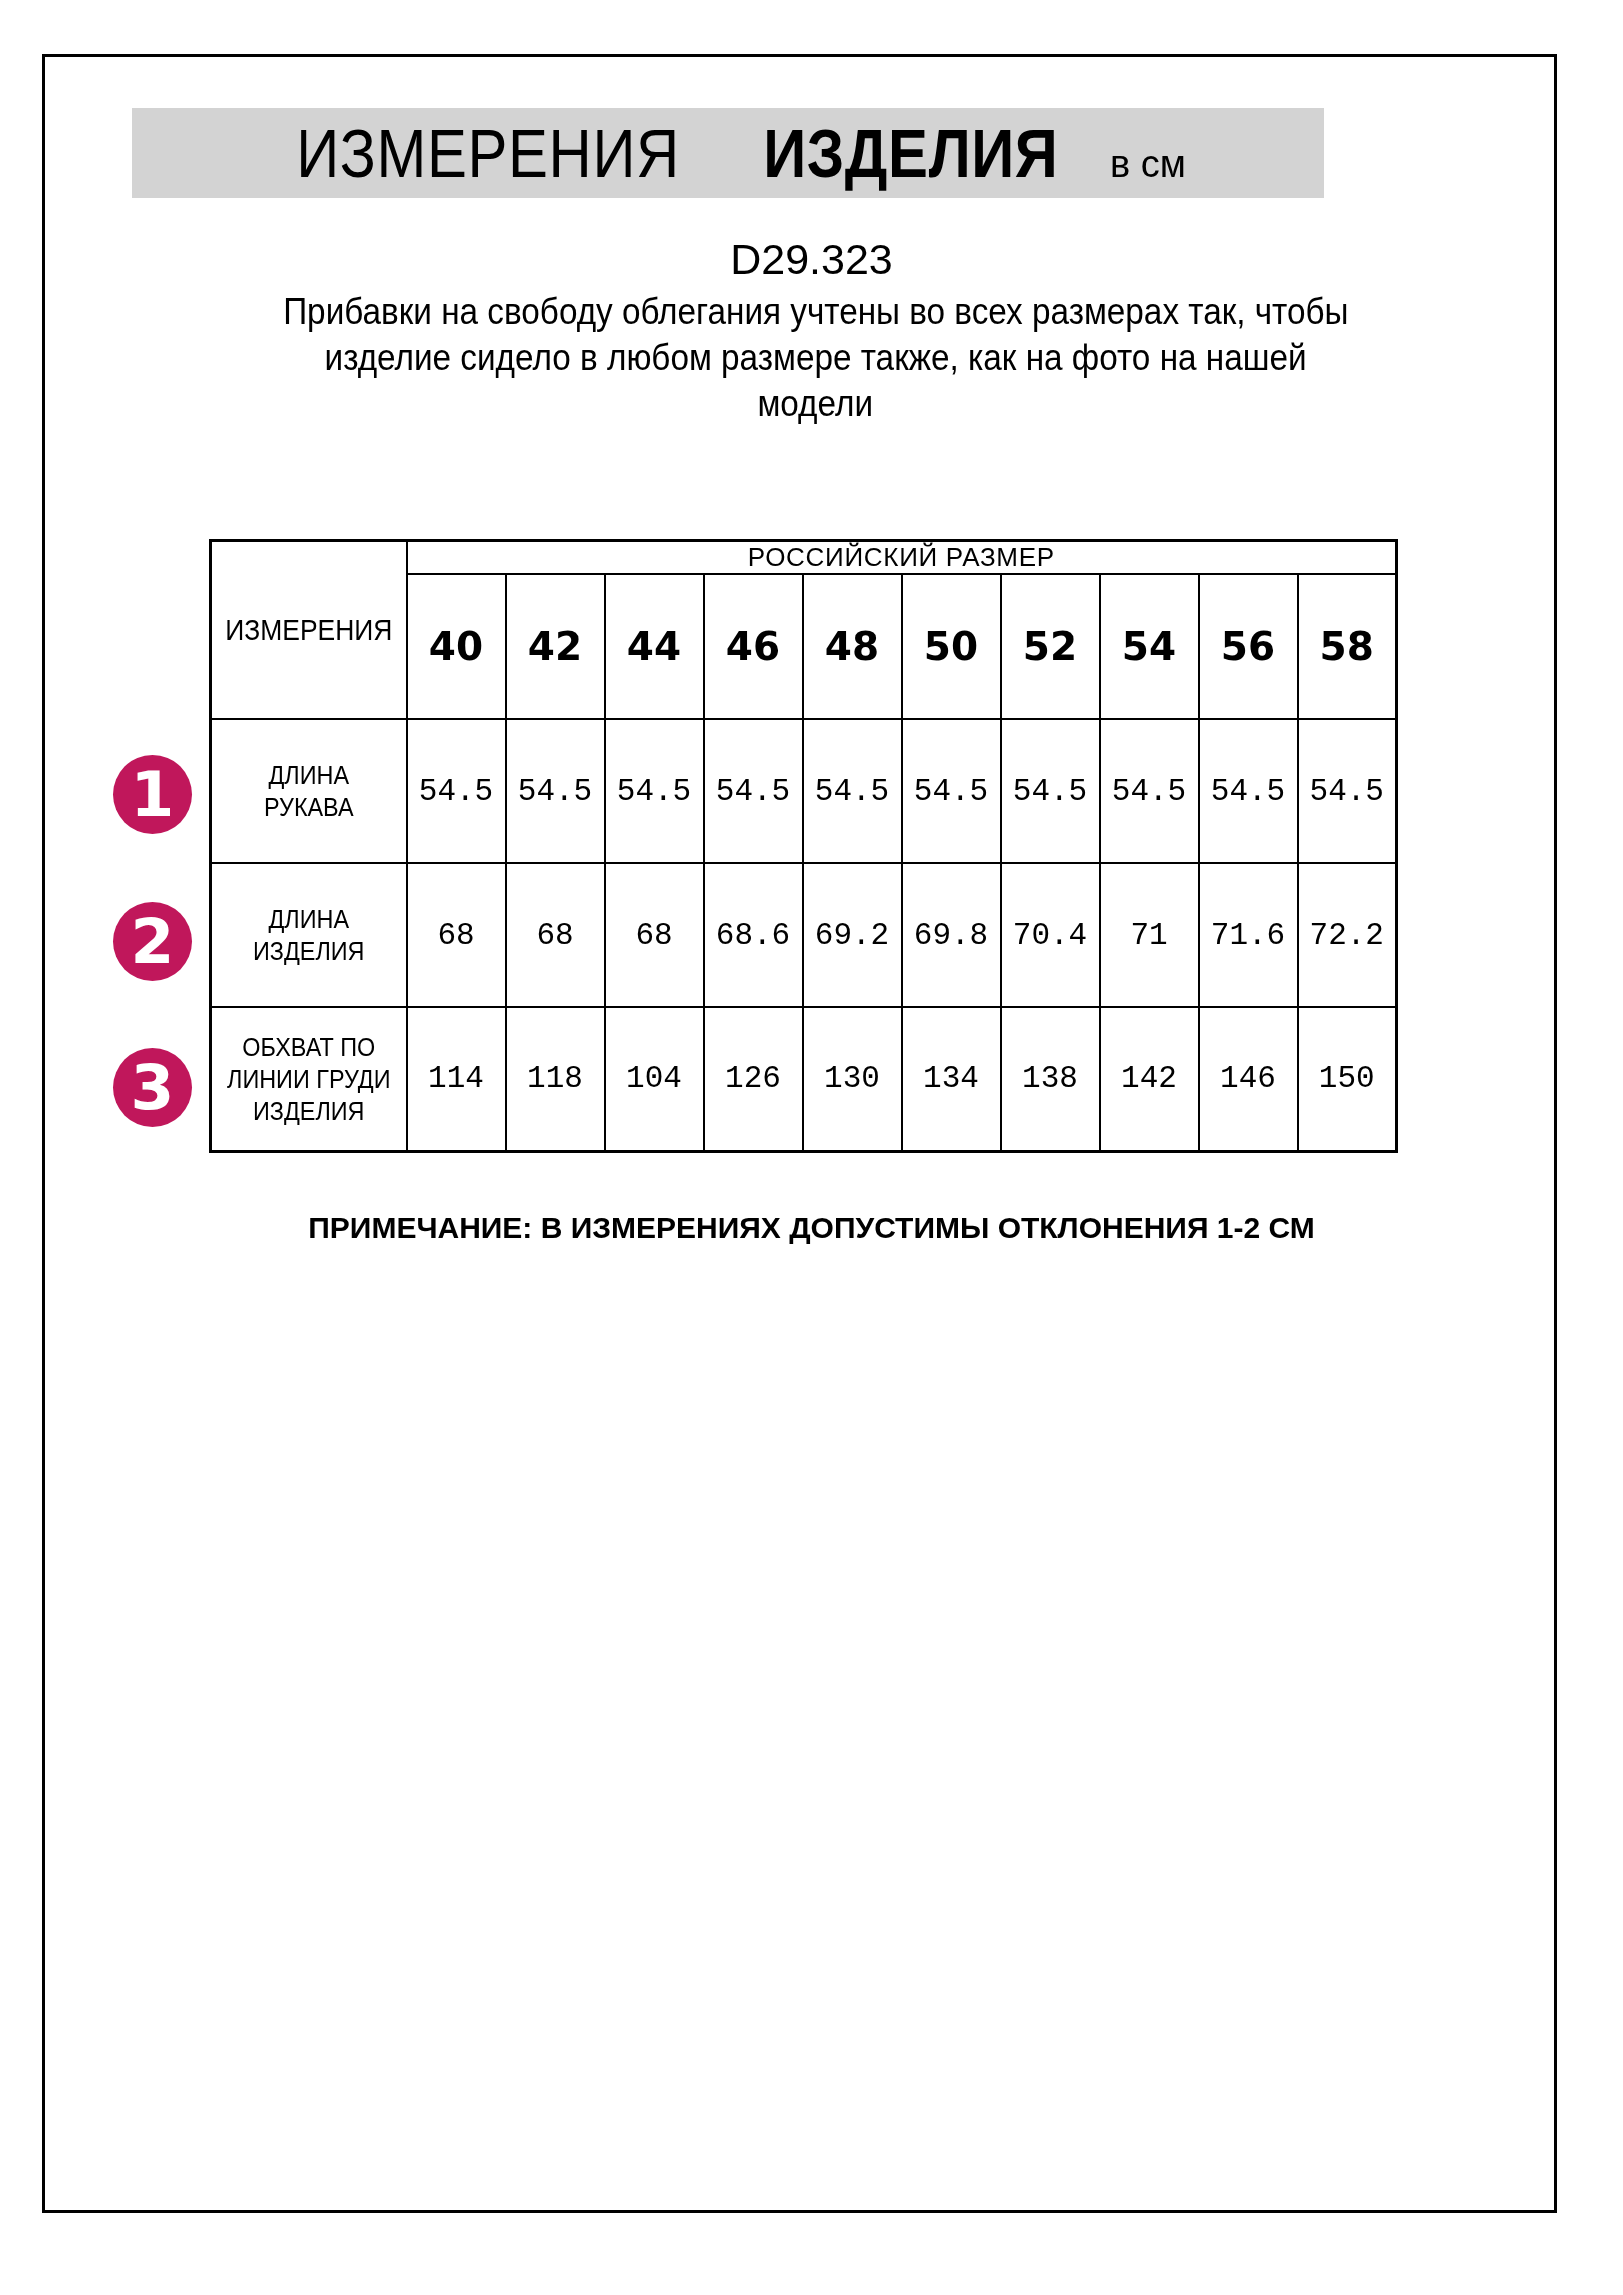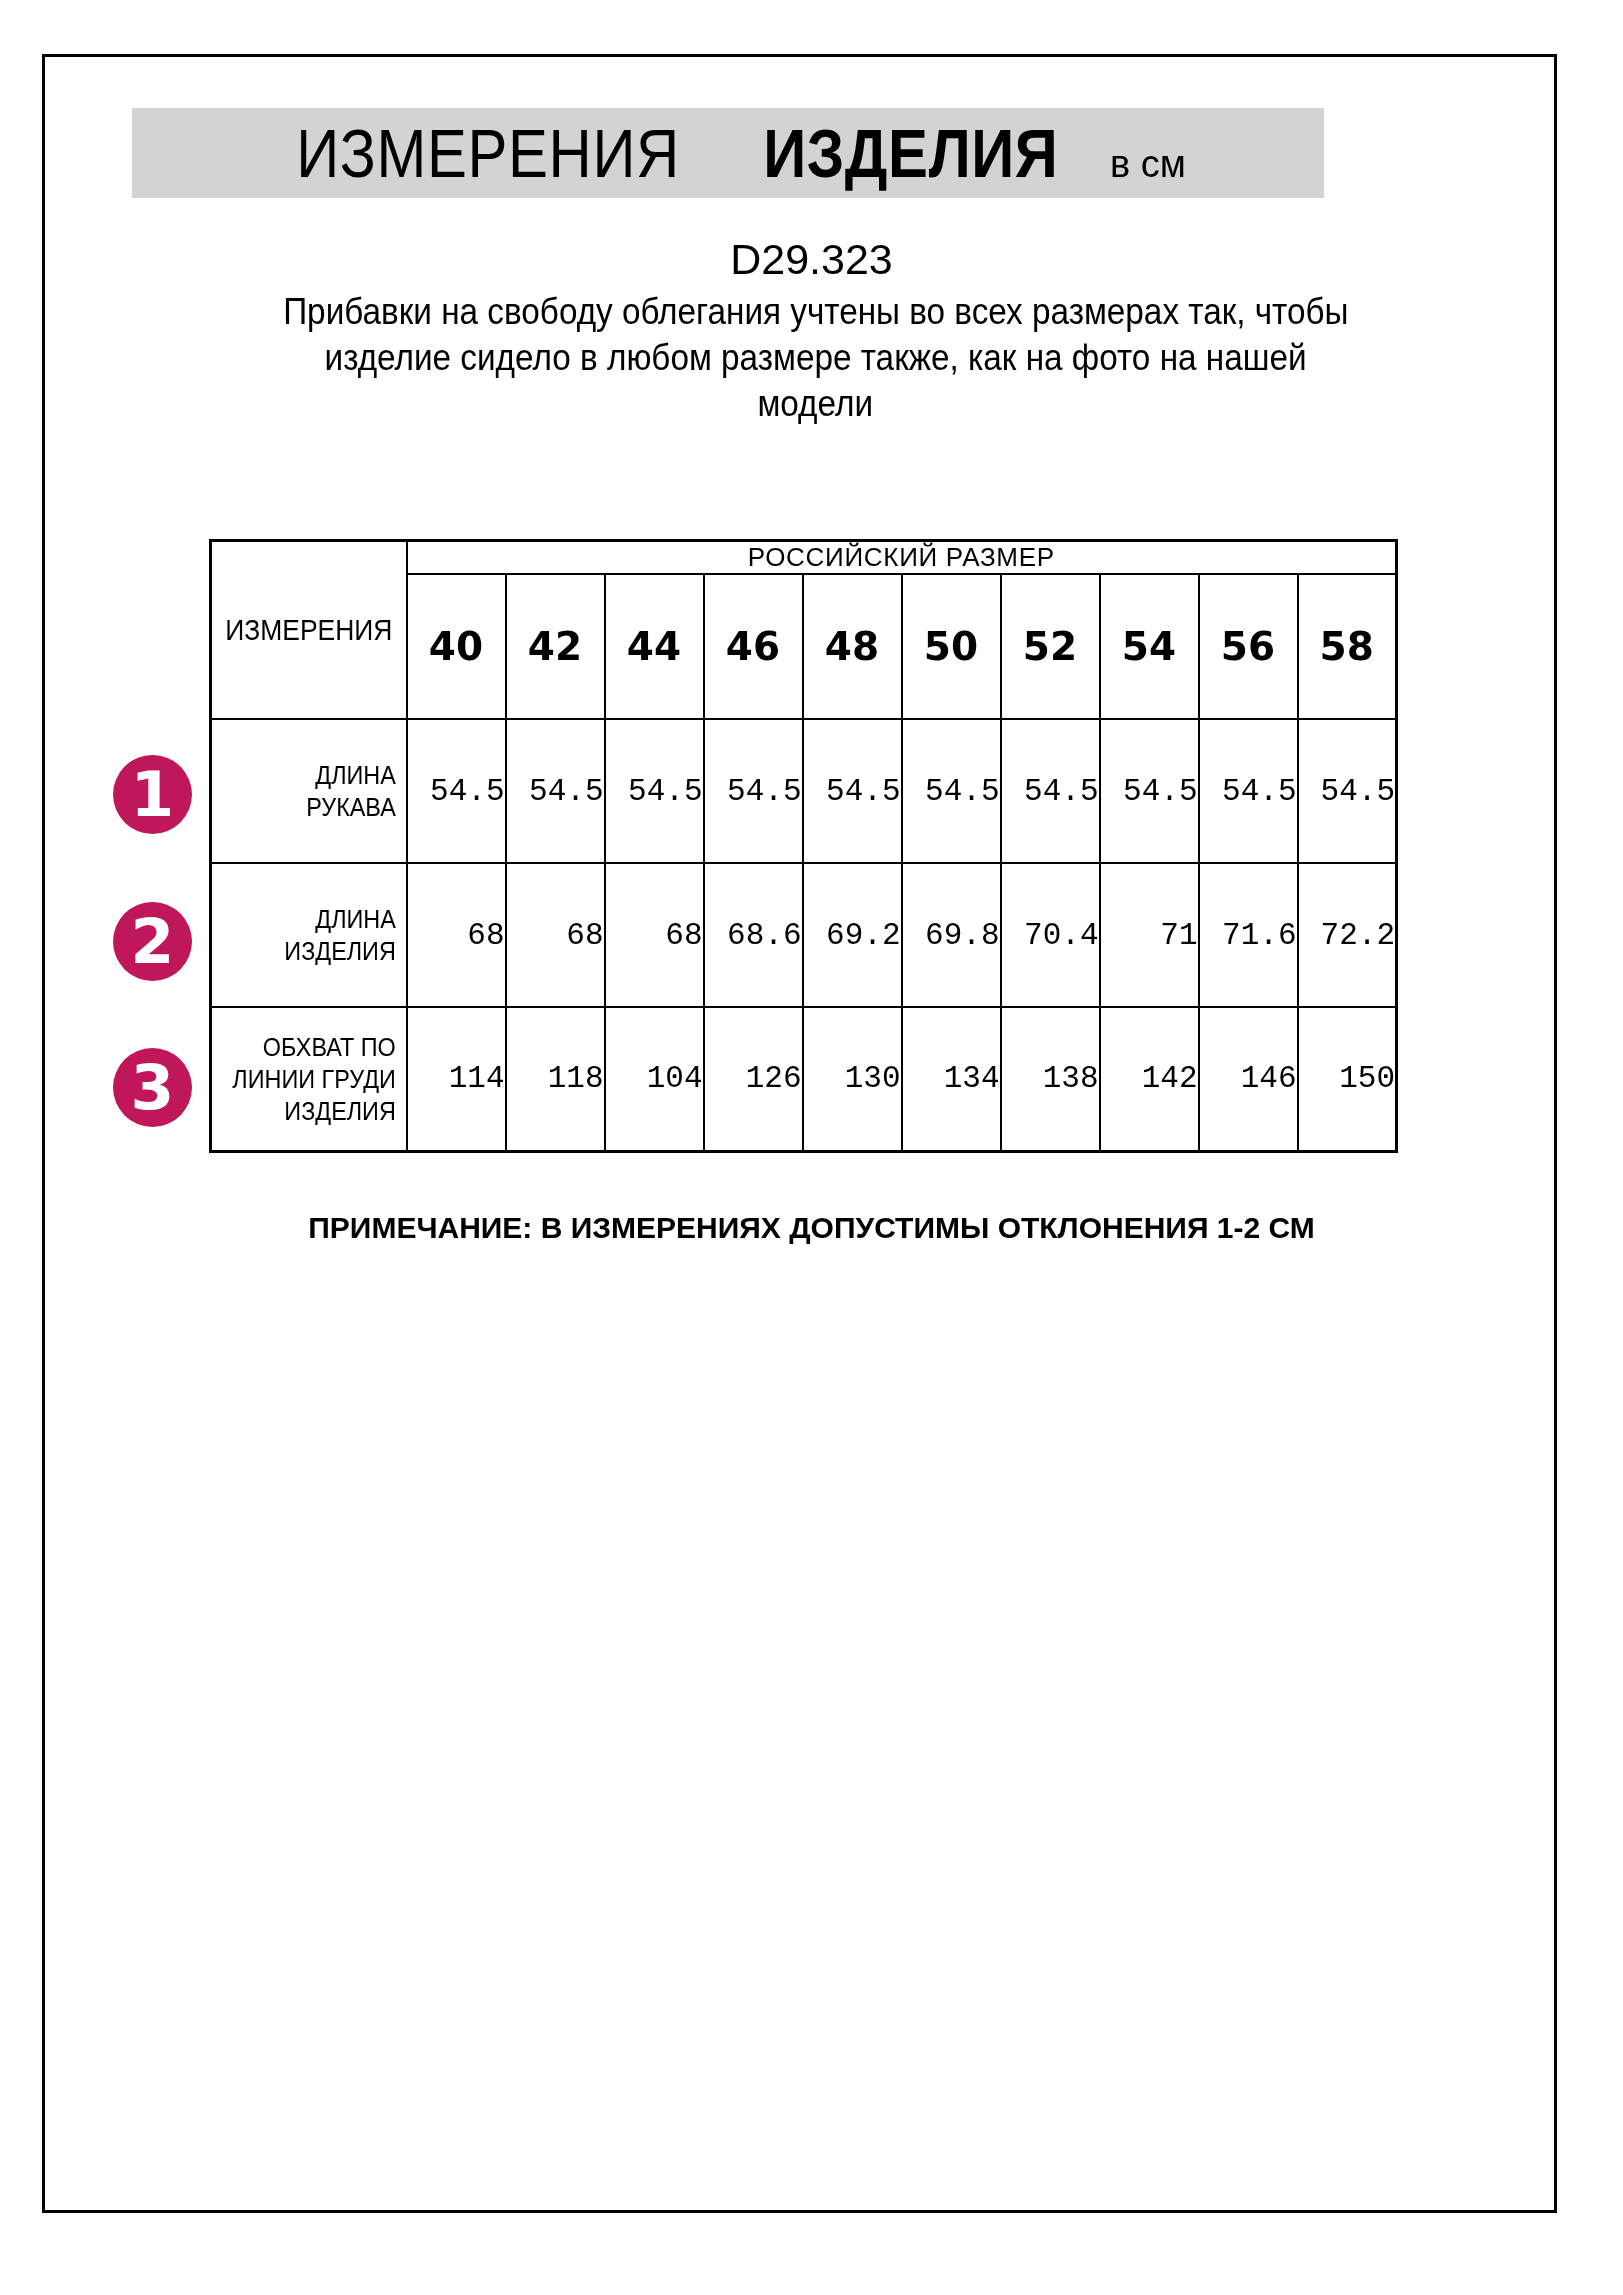--- a/index.html
+++ b/index.html
@@ -69,21 +69,21 @@
     border: 2px solid #000000;
     padding: 0;
     text-align: center;
     vertical-align: middle;
   }
   col.c-label { width: 196px; }
   col.c-size  { width: 99px; }
   tr.group-row    { height: 33px; }
   tr.sizes-row    { height: 145px; padding-left: 32px; }
   tr.data-row     { height: 144px; }
-  tr.data-row td  { border-top-width: 2.6px; text-align: right; }
+  tr.data-row td  { border-top-width: 2.6px; }
   .corner-cell {
     font-size: 29.4px;
     font-weight: normal;
     white-space: nowrap;
   }
   .group-cell {
     font-size: 26px;
     font-weight: normal;
     letter-spacing: 0.7px;
   }

